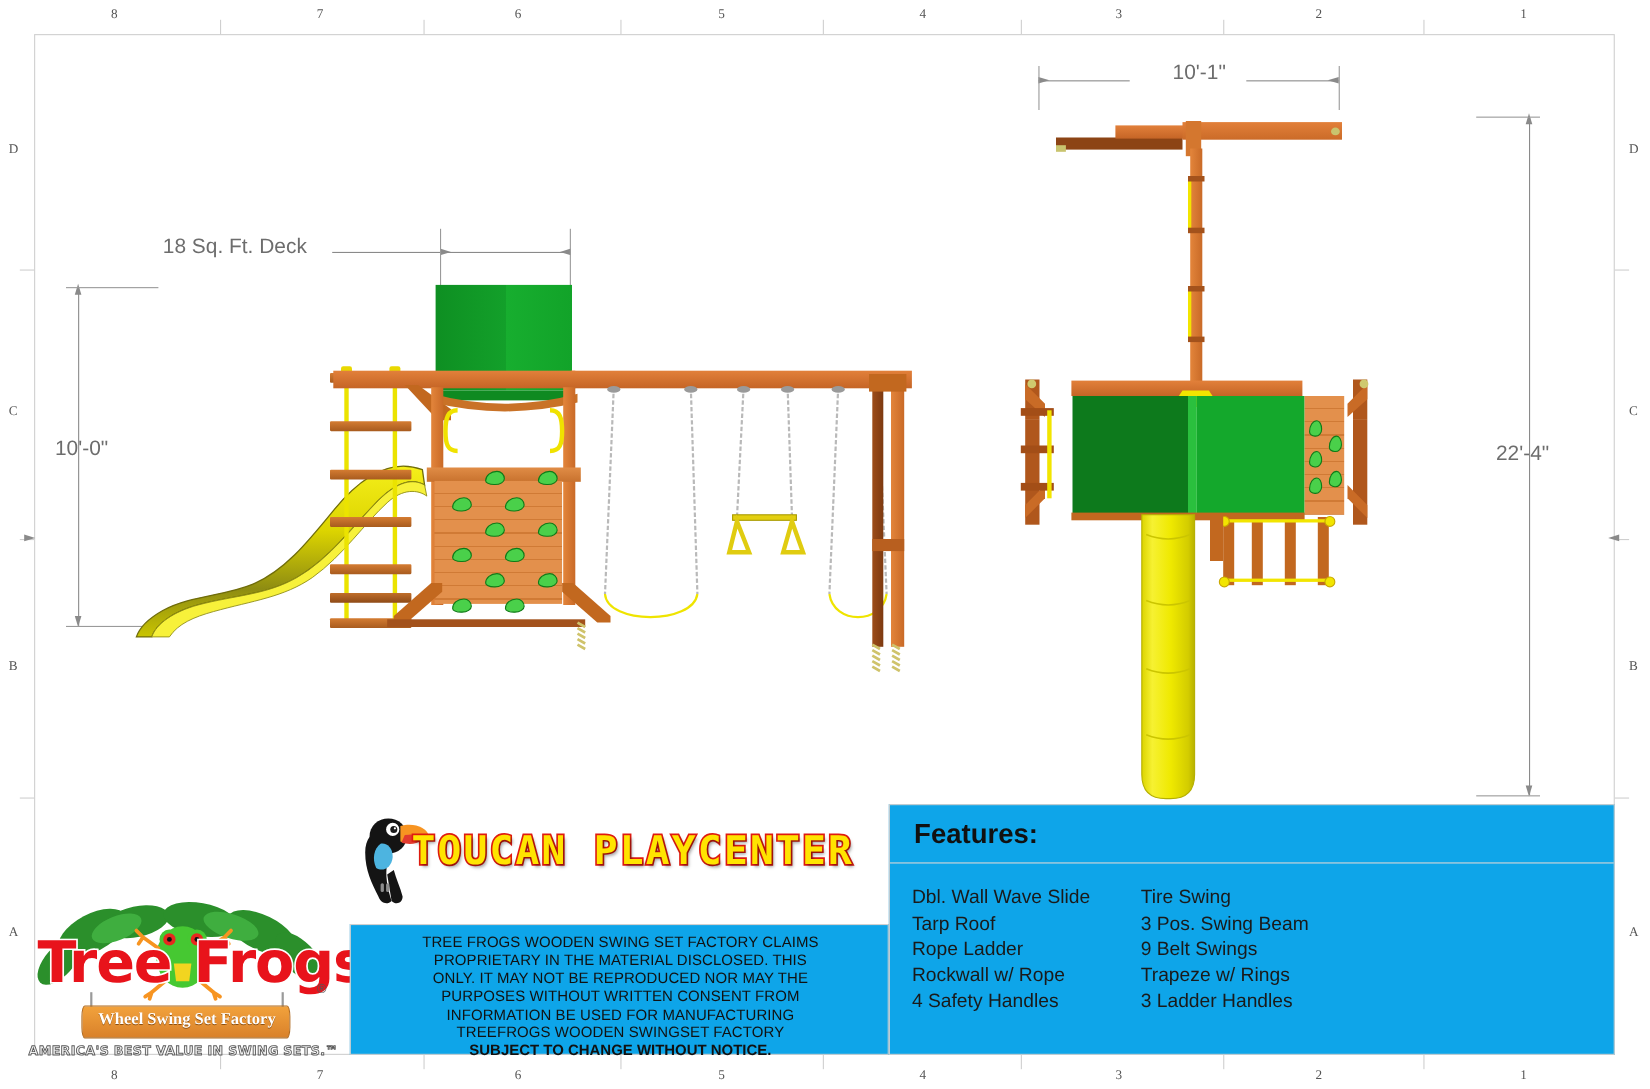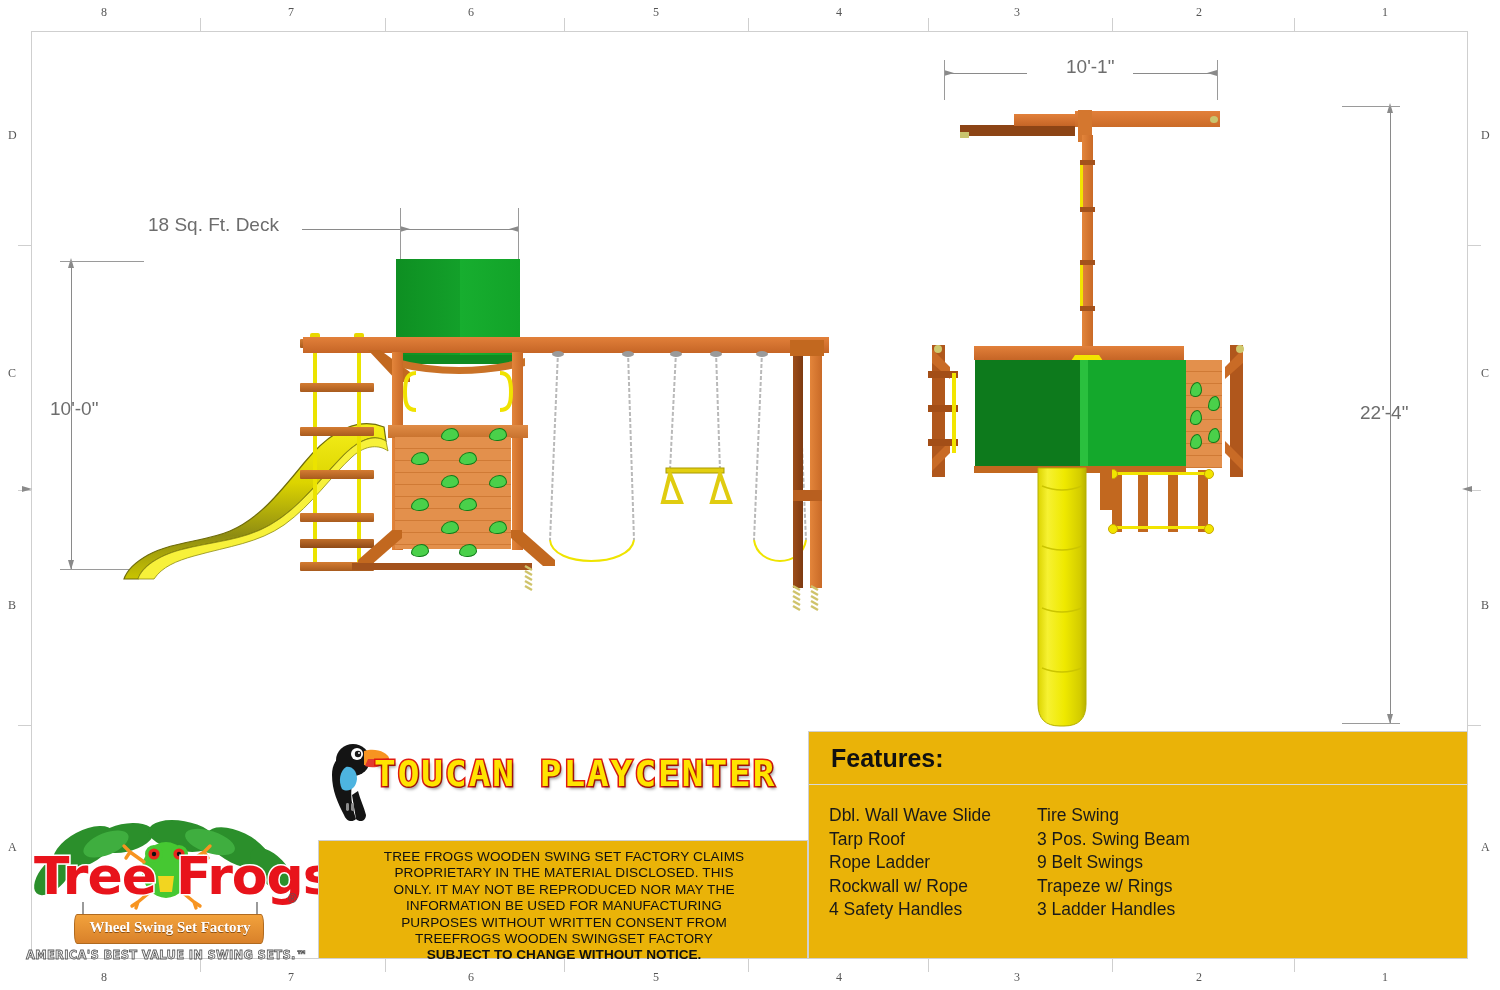--- a/index.html
+++ b/index.html
@@ -51,21 +51,21 @@
   .arr-l{border-top:3.5px solid transparent;border-bottom:3.5px solid transparent;border-right:10px solid #8a8a8a;}
   .arr-r{border-top:3.5px solid transparent;border-bottom:3.5px solid transparent;border-left:10px solid #8a8a8a;}
   .arr-u{border-left:3.5px solid transparent;border-right:3.5px solid transparent;border-bottom:10px solid #8a8a8a;}
   .arr-d{border-left:3.5px solid transparent;border-right:3.5px solid transparent;border-top:10px solid #8a8a8a;}
 
   
   .tb-box{
     position:absolute;
     border:1px solid #d0d0d0;
     box-sizing:border-box;
-    background:#eab308;
+    background:#0ea5e9;
   }
   #notes-box{left:318px;top:840px;width:490px;height:119px;}
   #features-box{left:808px;top:731px;width:660px;height:228px;}
   #features-head-rule{
     position:absolute;left:0;top:52px;width:100%;height:1px;background:#d8d8d8;
   }
   #features-title{
     position:absolute;left:22px;top:12px;
     font-size:25px;font-weight:bold;color:#111;
     font-family:"Liberation Sans", sans-serif;
@@ -530,22 +530,22 @@
       <div id="tf-banner-text">Wheel Swing Set Factory</div>
     </div>
     <div id="tf-tagline">AMERICA'S BEST VALUE IN SWING SETS.™</div>
   </div>
 
   <div id="notes-box" class="tb-box">
     <div id="notes-text">
         <div>TREE FROGS WOODEN SWING SET FACTORY CLAIMS</div>
         <div>PROPRIETARY IN THE MATERIAL DISCLOSED. THIS</div>
         <div>ONLY.  IT MAY NOT BE REPRODUCED NOR MAY THE</div>
+        <div>PURPOSES WITHOUT WRITTEN CONSENT FROM</div>
         <div>INFORMATION BE USED FOR MANUFACTURING</div>
-        <div>PURPOSES WITHOUT WRITTEN CONSENT FROM</div>
         <div>TREEFROGS WOODEN SWINGSET FACTORY</div>
         <div class="bold">SUBJECT TO CHANGE WITHOUT NOTICE.</div>
       </div>
   </div>
 
   <div id="features-box" class="tb-box">
     <div id="features-head-rule"></div>
     <div id="features-title">Features:</div>
     <div class="feat-col" id="feat-col-0">
         <div>Dbl. Wall Wave Slide</div>

